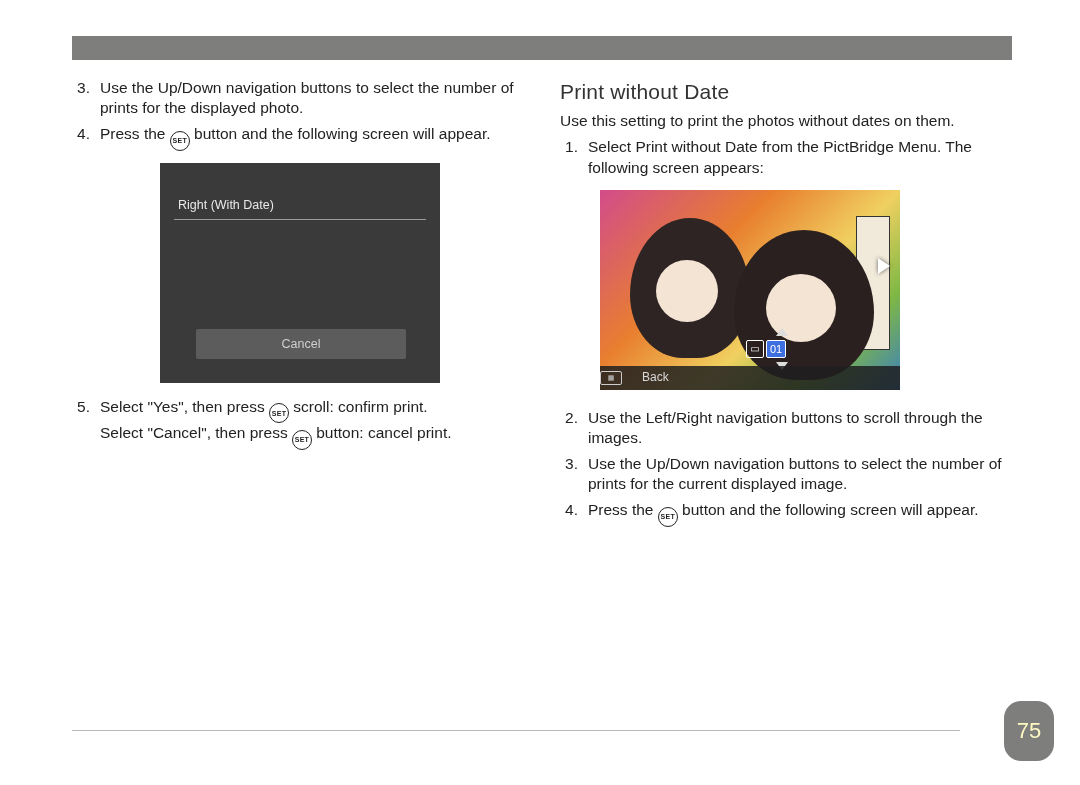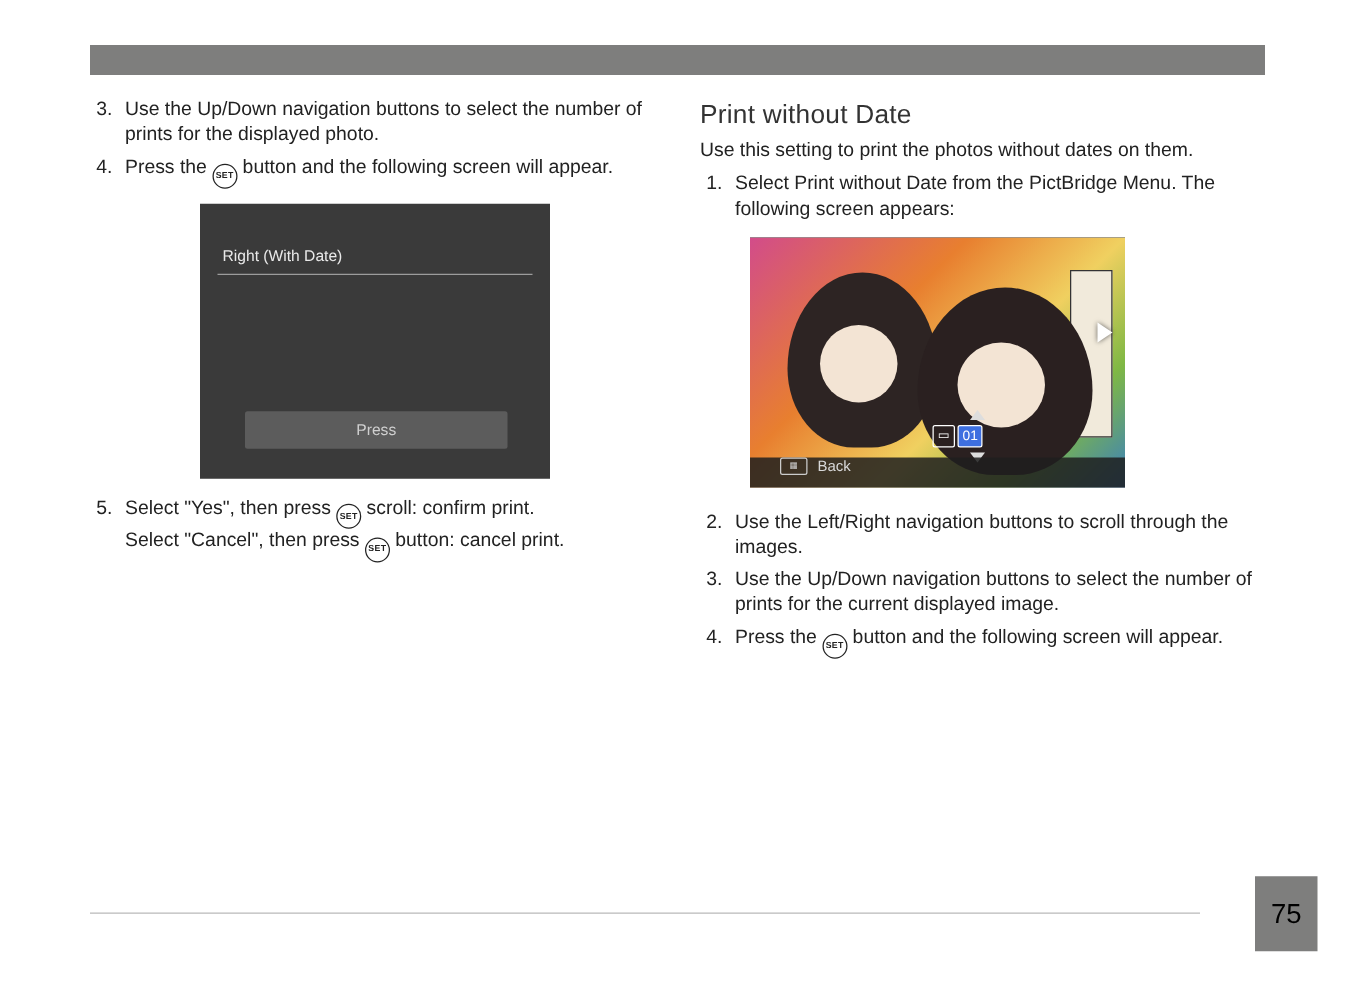--- a/index.html
+++ b/index.html
@@ -33,25 +33,25 @@
   .doll.d2 { left: 134px; top: 40px; width: 140px; height: 150px; background: #2a2020; }
   .doll.d2 .face { position: absolute; left: 32px; top: 44px; width: 70px; height: 68px; border-radius: 50%; background: #f3e4d4; }
   .play { position: absolute; right: 10px; top: 68px; width: 0; height: 0; border-left: 12px solid #fff; border-top: 8px solid transparent; border-bottom: 8px solid transparent; filter: drop-shadow(0 0 2px rgba(0,0,0,.6)); }
   .stamp-n { position: absolute; right: 10px; top: 26px; bottom: 40px; width: 34px; background: #f1eadb; border: 1px solid #333; }
   .badge { position: absolute; left: 146px; top: 150px; display: flex; align-items: center; gap: 2px; }
   .badge .p { width: 18px; height: 18px; border: 1.5px solid #fff; border-radius: 2px; display: flex; align-items: center; justify-content: center; font-size: 10px; color: #fff; }
   .badge .cnt { background: #3e6fe0; color: #fff; font-size: 11px; padding: 1px 3px; border: 1.5px solid #fff; border-radius: 2px; }
   .badge .arr { width: 0; height: 0; margin-left: 2px; }
   .badge .arr.up { border-bottom: 8px solid #ddd; border-left: 6px solid transparent; border-right: 6px solid transparent; position: absolute; top: -12px; left: 28px; }
   .badge .arr.dn { border-top: 8px solid #ddd; border-left: 6px solid transparent; border-right: 6px solid transparent; position: absolute; bottom: -12px; left: 28px; }
-  .bottombar { position: absolute; left: 0; right: 0; bottom: 0; height: 24px; background: rgba(30,30,30,.85); display: flex; color: #d8d8d8; font-size: 12px; gap: 8px; padding-left: 24px; }
+  .bottombar { position: absolute; left: 0; right: 0; bottom: 0; height: 24px; background: rgba(30,30,30,.85); display: flex; align-items: center; color: #d8d8d8; font-size: 12px; gap: 20px; padding-left: 0; }
   .bottombar .icon { width: 22px; height: 14px; border: 1px solid #ccc; border-radius: 2px; font-size: 7px; line-height: 12px; text-align: center; color: #ccc; }
 
   
-  .pagenum { position: absolute; right: 26px; bottom: 24px; width: 50px; height: 60px; background: #7e7e7d; color: #000000; font-size: 22px; display: flex; align-items: center; justify-content: center; }
+  .pagenum { position: absolute; right: 26px; bottom: 24px; width: 50px; height: 60px; background: #7e7e7d; color: #fef9c3; font-size: 22px; display: flex; align-items: center; justify-content: center; border-radius: 17px; }
   .bottomline { position: absolute; left: 72px; bottom: 54px; width: 888px; height: 1px; background: #b9b9b9; }
 </style>
 </head>
 <body>
 
 <div class="outer">
   <div class="topbar"></div>
 
   <div class="columns">
 
@@ -67,21 +67,21 @@
             <span>Press the </span>
             <span class="set-icon">SET</span>
             <span> button and the following screen will appear.</span>
           </span>
         </li>
       </ol>
 
       <div class="screen-left">
         <div class="title">Right (With Date)</div>
         <div class="divider"></div>
-        <div class="opt cancel">Press</div>
+        <div class="opt cancel">Cancel</div>
       </div>
 
       <ol class="root">
         <li>
           <span class="num">5.</span>
           <span class="body">
             <span>Select "Yes", then press </span>
             <span class="set-icon">SET</span>
             <span> scroll: confirm print.</span><br>
             <span>Select "Cancel", then press </span>

